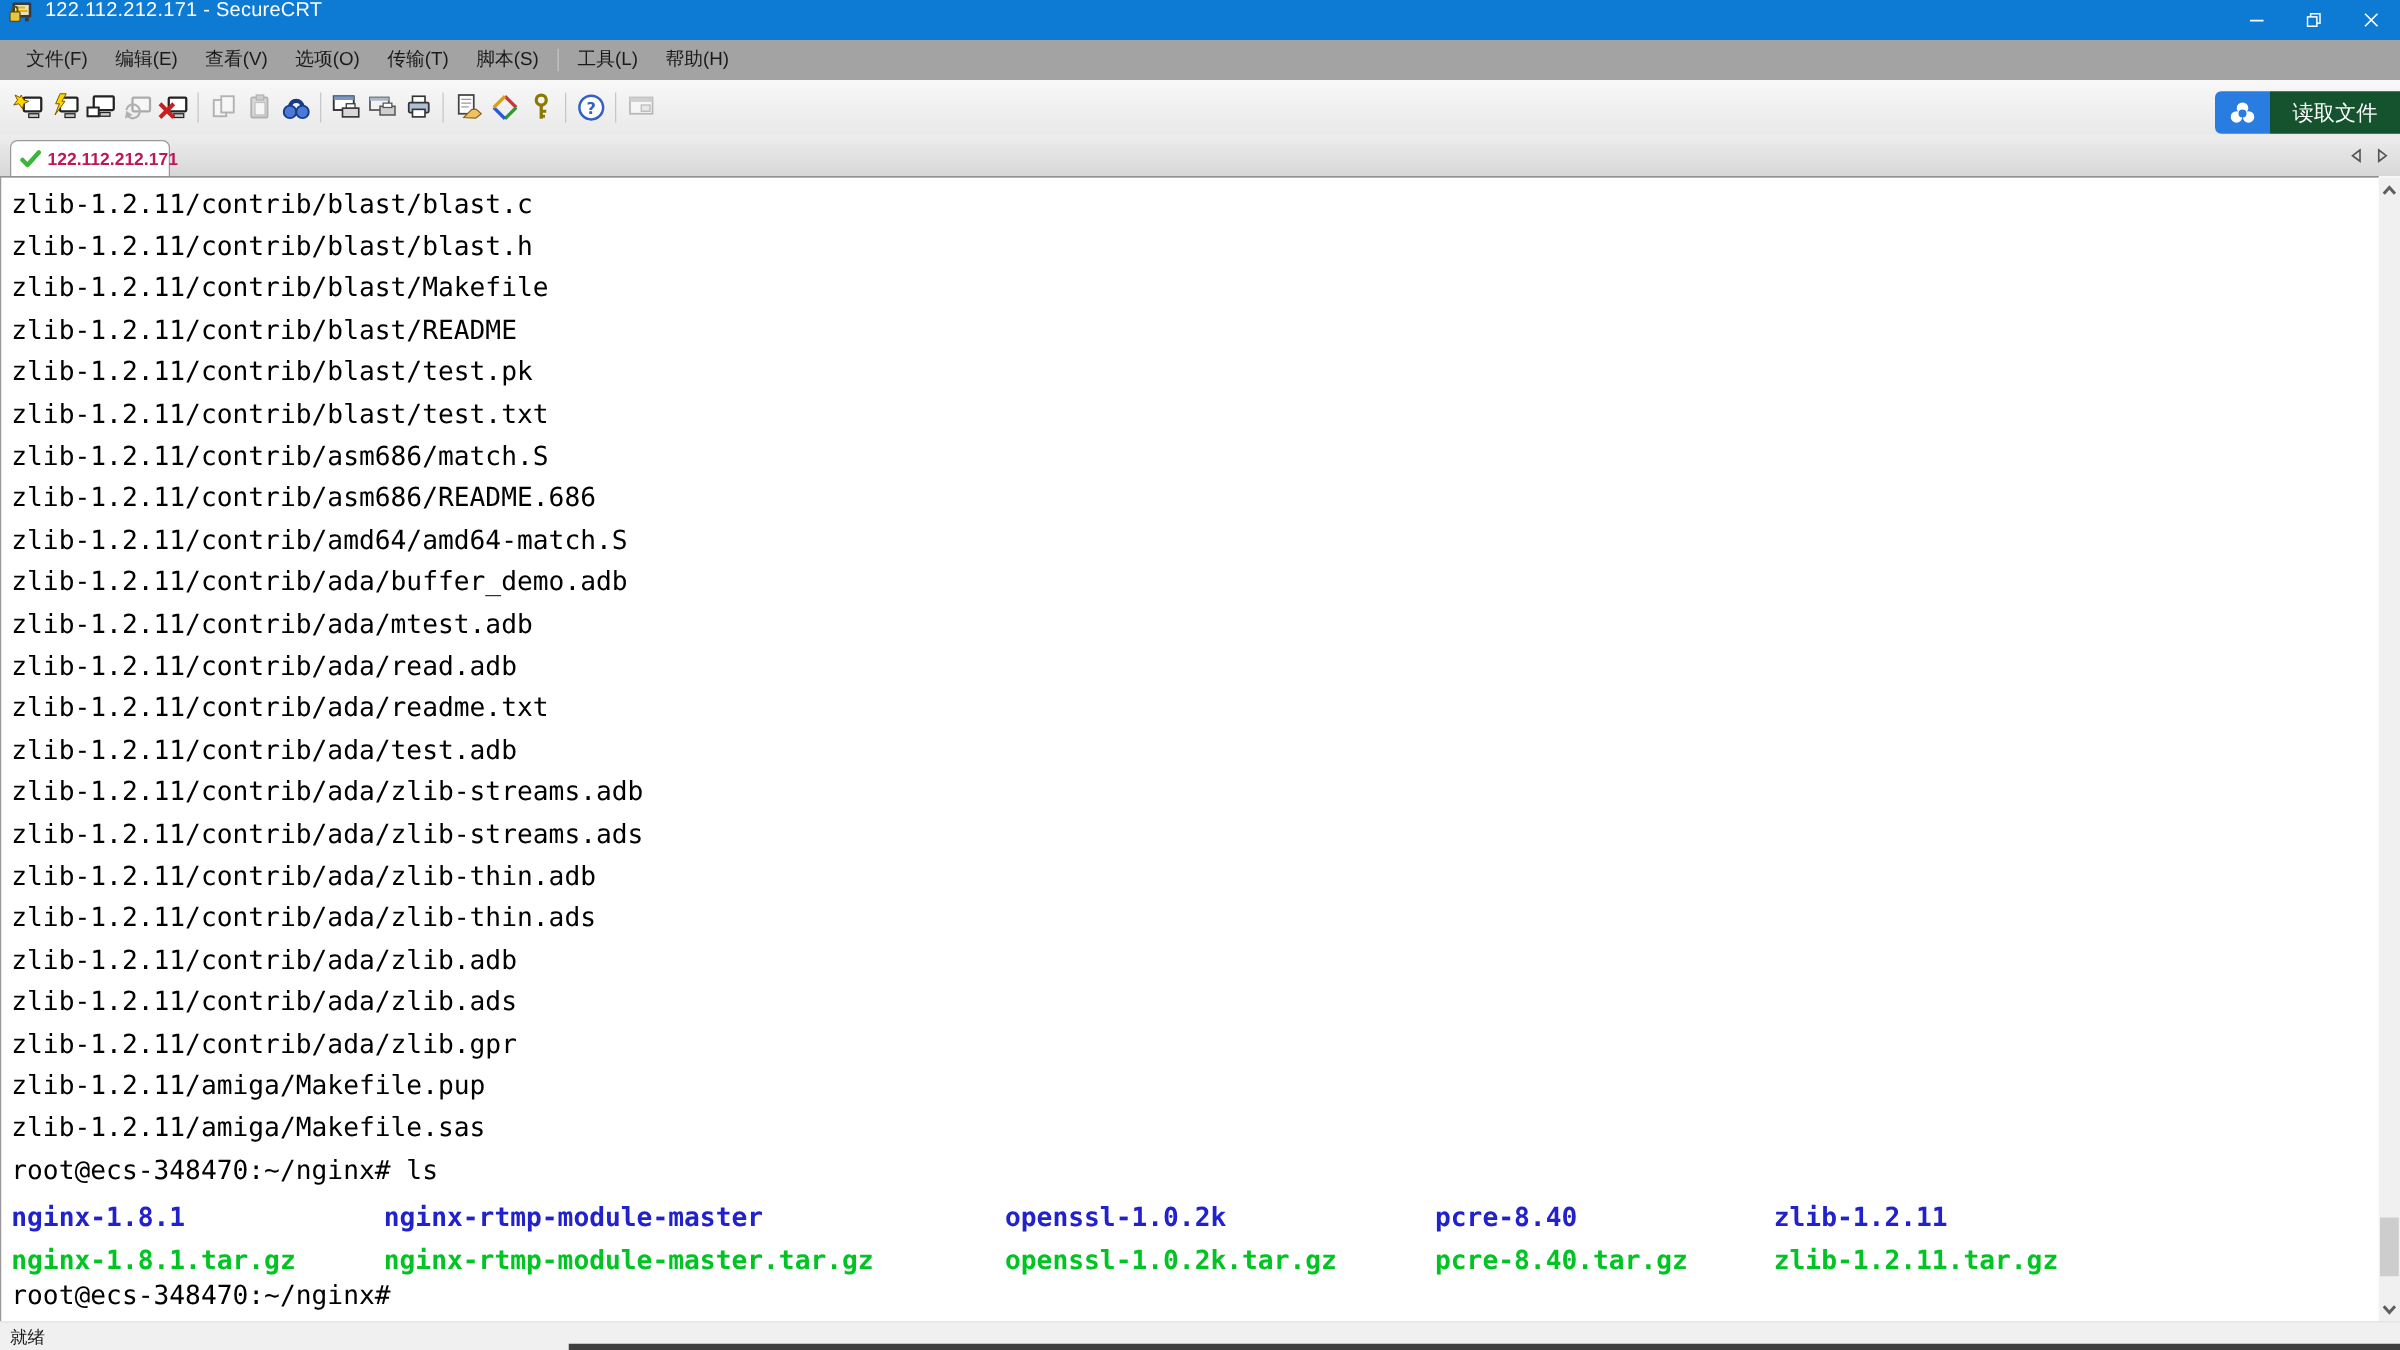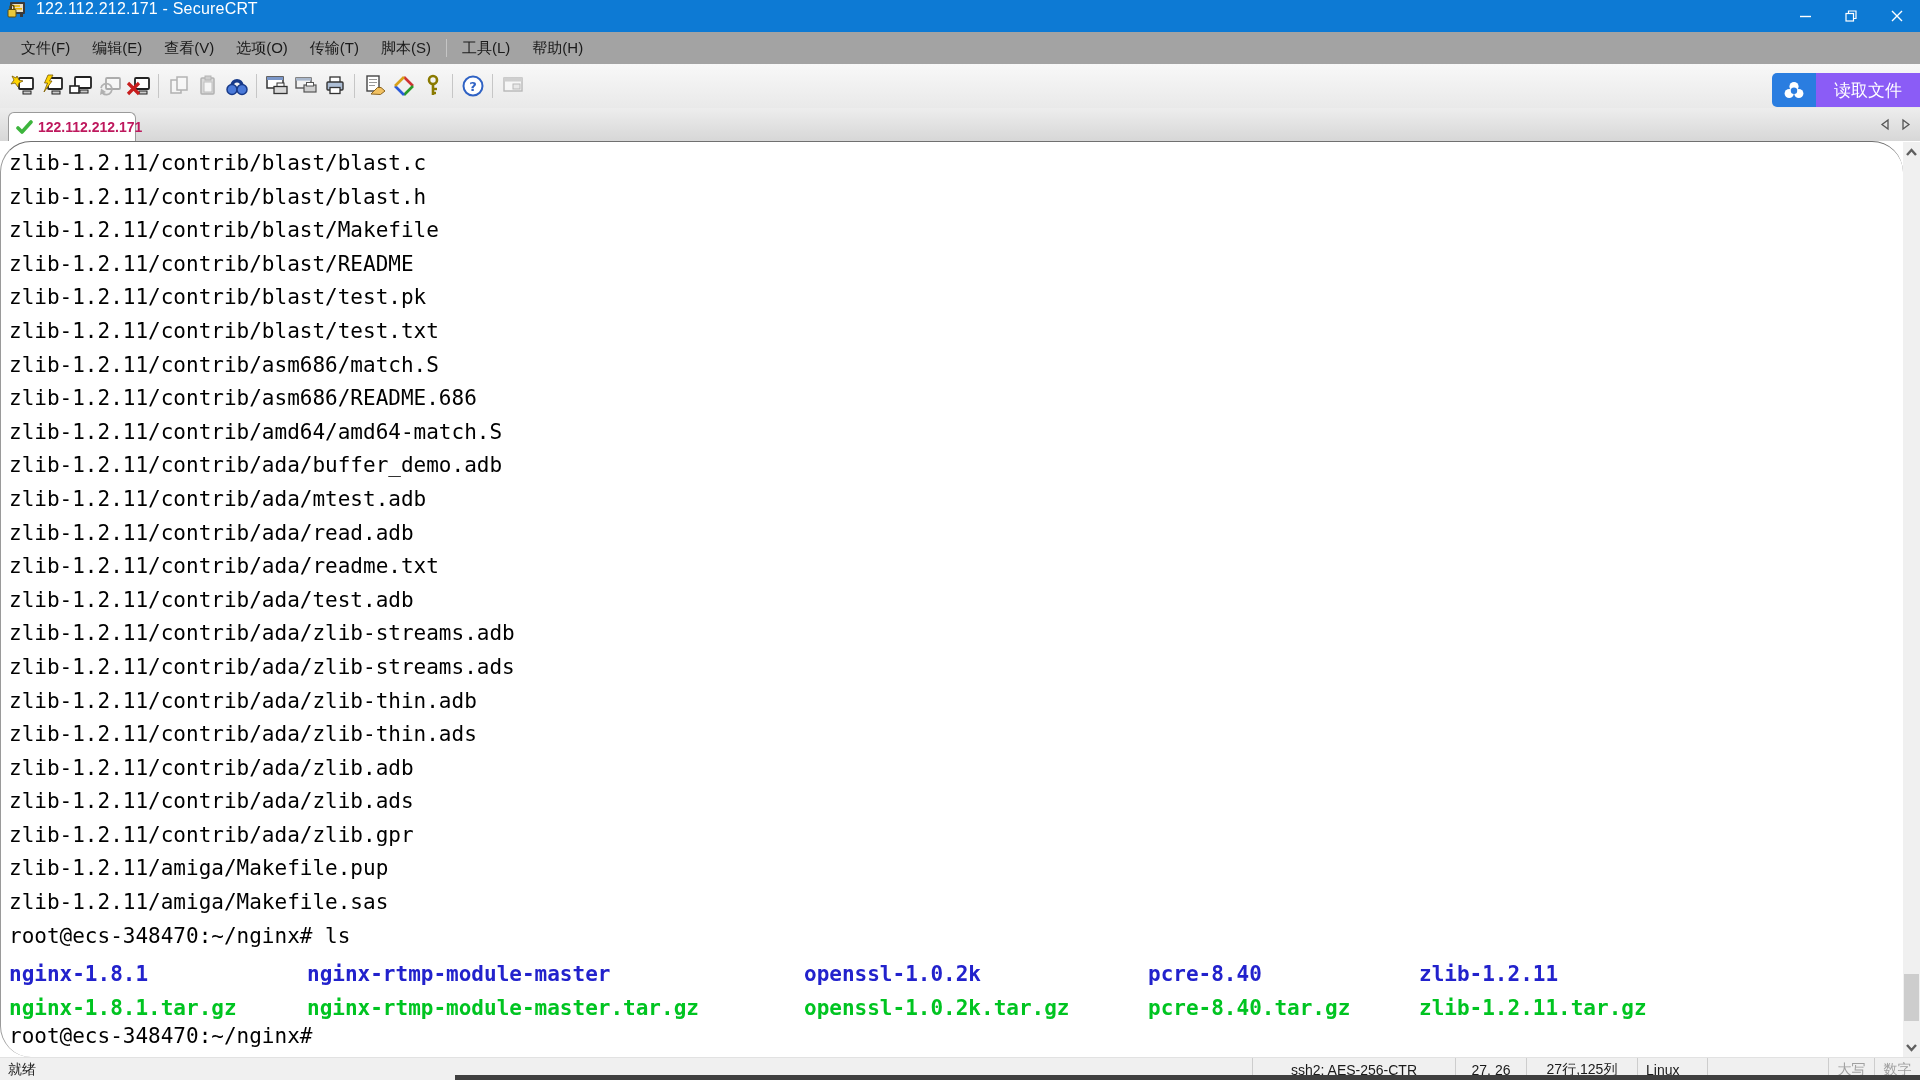--- a/index.html
+++ b/index.html
@@ -29,21 +29,21 @@
   .session-tab{position:absolute;left:8px;top:4px;height:29px;width:128px;box-sizing:border-box;
                background:#fff;border:1px solid #9a9a9a;border-bottom:none;border-radius:6px 6px 0 0;
                display:flex;align-items:center;padding-left:7px;gap:5px;}
   .tab-label{font-size:14px;font-weight:bold;color:#be185d;white-space:nowrap;}
   .tab-nav{position:absolute;right:8px;top:10px;display:flex;gap:9px;}
   
   :root{--dir-color:#2222cc;--arc-color:#00c421;--term-bg:#ffffff;--term-fg:#000000;}
   .terminal{position:absolute;top:141px;left:0;width:1903px;height:916px;box-sizing:border-box;
             background:var(--term-bg);border-top:1px solid #707070;border-left:1px solid #9a9a9a;
             padding:5px 0 0 8px;font-family:"DejaVu Sans Mono","Liberation Mono",monospace;
-            font-size:21px;color:var(--term-fg);white-space:pre;overflow:hidden;border-radius:31px;}
+            font-size:21px;color:var(--term-fg);white-space:pre;overflow:hidden;}
   .term-line{height:33.6px;line-height:33.6px;}
   .ls-row{position:relative;}
   .ls-row span{position:absolute;top:5px;font-weight:bold;}
   .dir{color:var(--dir-color);}
   .arc{color:var(--arc-color);}
   
   .scrollbar{position:absolute;top:142px;right:0;width:17px;height:915px;background:#f0f0f0;}
   .sb-arrow{position:absolute;left:0;width:17px;height:17px;display:flex;align-items:center;justify-content:center;}
   .sb-up{top:1px;} .sb-down{bottom:2px;}
   .sb-thumb{position:absolute;left:1px;width:15px;top:832px;height:47px;background:#cdcdcd;}
@@ -259,44 +259,35 @@
 
 <div class="overlay">
   <div class="ov-icon" style="background: rgb(42, 125, 224);">
     <svg width="24" height="24" viewBox="0 0 24 24">
         <circle cx="12" cy="8.5" r="4.6" fill="#fff"></circle>
         <circle cx="7.2" cy="15.5" r="4.6" fill="#fff"></circle>
         <circle cx="16.8" cy="15.5" r="4.6" fill="#fff"></circle>
         <circle cx="12" cy="12.8" r="3.2" fill="#2a7de0"></circle>
       </svg>
   </div>
-  <div class="ov-label" style="background: #8b5cf6;">读取文件</div>
+  <div class="ov-label" style="background: #14532d;">读取文件</div>
 </div>
 
 <div class="terminal"><div class="term-line">zlib-1.2.11/contrib/blast/blast.c</div><div class="term-line">zlib-1.2.11/contrib/blast/blast.h</div><div class="term-line">zlib-1.2.11/contrib/blast/Makefile</div><div class="term-line">zlib-1.2.11/contrib/blast/README</div><div class="term-line">zlib-1.2.11/contrib/blast/test.pk</div><div class="term-line">zlib-1.2.11/contrib/blast/test.txt</div><div class="term-line">zlib-1.2.11/contrib/asm686/match.S</div><div class="term-line">zlib-1.2.11/contrib/asm686/README.686</div><div class="term-line">zlib-1.2.11/contrib/amd64/amd64-match.S</div><div class="term-line">zlib-1.2.11/contrib/ada/buffer_demo.adb</div><div class="term-line">zlib-1.2.11/contrib/ada/mtest.adb</div><div class="term-line">zlib-1.2.11/contrib/ada/read.adb</div><div class="term-line">zlib-1.2.11/contrib/ada/readme.txt</div><div class="term-line">zlib-1.2.11/contrib/ada/test.adb</div><div class="term-line">zlib-1.2.11/contrib/ada/zlib-streams.adb</div><div class="term-line">zlib-1.2.11/contrib/ada/zlib-streams.ads</div><div class="term-line">zlib-1.2.11/contrib/ada/zlib-thin.adb</div><div class="term-line">zlib-1.2.11/contrib/ada/zlib-thin.ads</div><div class="term-line">zlib-1.2.11/contrib/ada/zlib.adb</div><div class="term-line">zlib-1.2.11/contrib/ada/zlib.ads</div><div class="term-line">zlib-1.2.11/contrib/ada/zlib.gpr</div><div class="term-line">zlib-1.2.11/amiga/Makefile.pup</div><div class="term-line">zlib-1.2.11/amiga/Makefile.sas</div><div class="term-line">root@ecs-348470:~/nginx# ls</div><div class="term-line ls-row"><span class="dir" style="left: 0px;">nginx-1.8.1</span><span class="dir" style="left: 298px;">nginx-rtmp-module-master</span><span class="dir" style="left: 795px;">openssl-1.0.2k</span><span class="dir" style="left: 1139px;">pcre-8.40</span><span class="dir" style="left: 1410px;">zlib-1.2.11</span></div><div class="term-line ls-row"><span class="arc" style="left: 0px;">nginx-1.8.1.tar.gz</span><span class="arc" style="left: 298px;">nginx-rtmp-module-master.tar.gz</span><span class="arc" style="left: 795px;">openssl-1.0.2k.tar.gz</span><span class="arc" style="left: 1139px;">pcre-8.40.tar.gz</span><span class="arc" style="left: 1410px;">zlib-1.2.11.tar.gz</span></div><div class="term-line">root@ecs-348470:~/nginx#</div></div>
 
 <div class="scrollbar">
   <div class="sb-arrow sb-up">
     <svg width="17" height="14" viewBox="0 0 17 14">
         <path d="M4 10 L8.5 5 L13 10" stroke="#5f5f5f" stroke-width="2.4" fill="none"></path>
       </svg>
   </div>
   <div class="sb-thumb"></div>
   <div class="sb-arrow sb-down">
     <svg width="17" height="14" viewBox="0 0 17 14">
         <path d="M4 5 L8.5 10 L13 5" stroke="#5f5f5f" stroke-width="2.4" fill="none"></path>
       </svg>
   </div>
 </div>
 
 <div class="statusbar">
   <span class="sb-left">就绪</span>
-  <div class="sb-right">
-    <div class="seg seg-protocol">ssh2: AES-256-CTR</div>
-    <div class="seg seg-pos">27, 26</div>
-    <div class="seg seg-size">27行,125列</div>
-    <div class="seg seg-os">Linux</div>
-    <div class="seg seg-spacer"></div>
-    <div class="seg seg-lock">大写</div>
-    <div class="seg seg-lock">数字</div>
-  </div>
 </div>
 <div class="bottom-strip"></div>
 
 </body></html>

